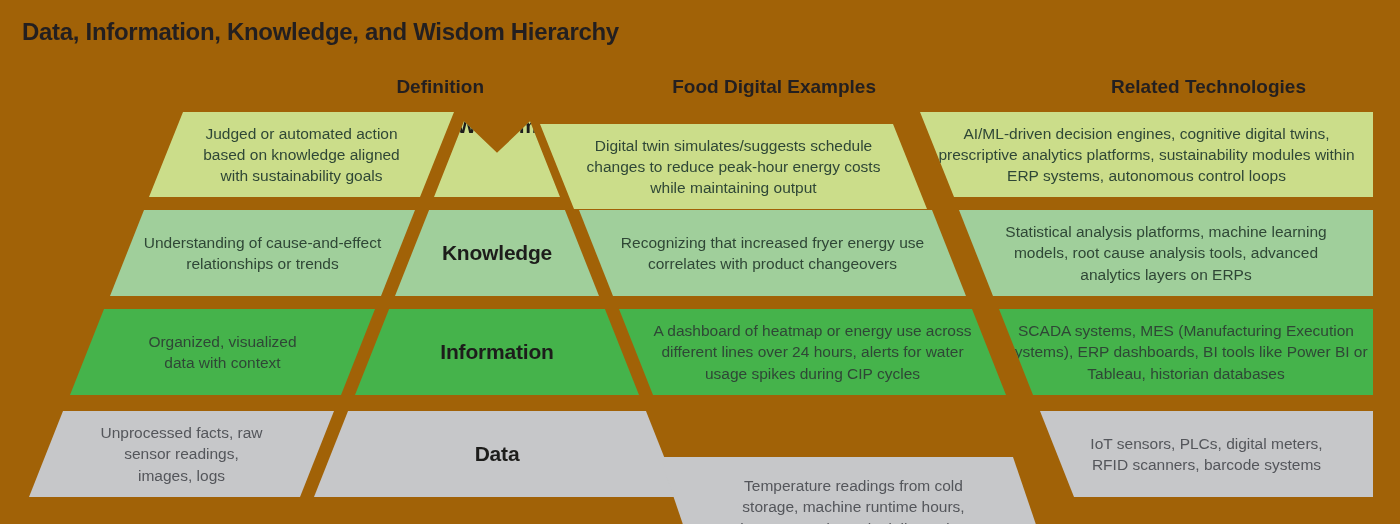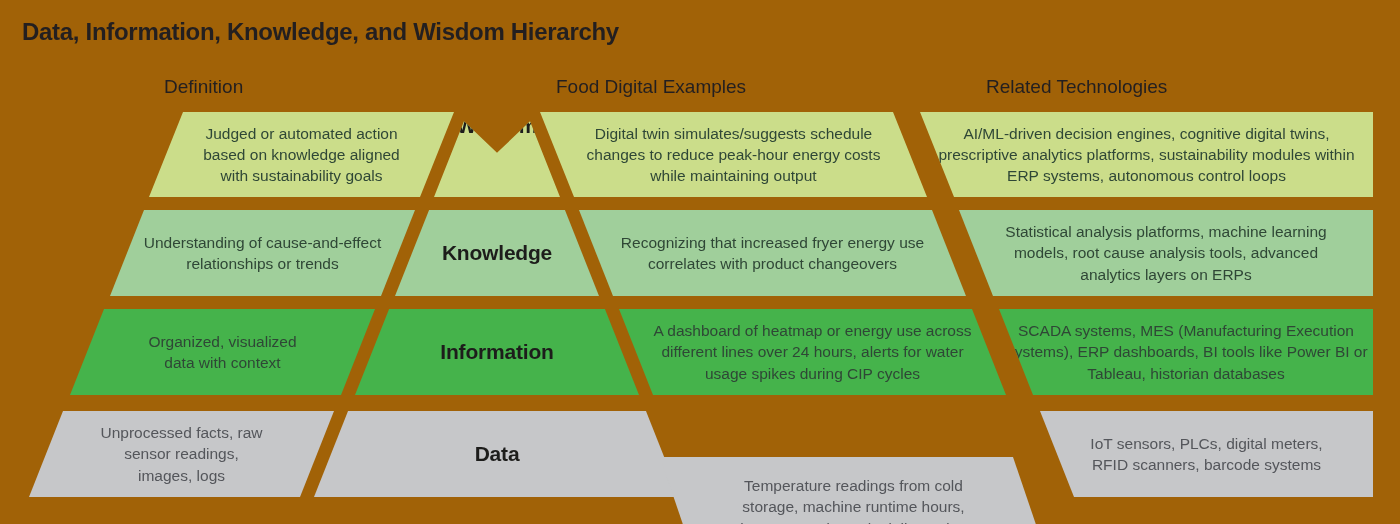--- a/index.html
+++ b/index.html
@@ -1,21 +1,21 @@
 <!DOCTYPE html>
 <html><head>
 <meta charset="utf-8">
 <style>
   html,body{margin:0;padding:0;background:#ffffff;}
   .stage{position:relative;width:1400px;height:524px;background:#a16207;overflow:hidden;
          font-family:"Liberation Sans", sans-serif;}
   .title{position:absolute;left:22px;top:18px;margin:0;font-size:24px;font-weight:900;
          letter-spacing:-0.3px;color:#231f20;}
-  .colhdr{position:absolute;top:76px;width:320px;text-align:left;font-size:19px;
-          font-weight:400;color:#231f20;}
+  .colhdr{position:absolute;top:76px;width:320px;text-align:right;font-size:19px;
+          font-weight:700;color:#231f20;}
   .hdr-def{left:164px;}
   .hdr-food{left:556px;}
   .hdr-tech{left:986px;}
 
   .box{position:absolute;display:flex;align-items:center;justify-content:center;
        text-align:center;font-size:15.5px;line-height:1.36;}
   .r1{background:#cbdd8a;}
   .r2{background:#a0cf9b;}
   .r3{background:#45b34b;}
   .r4{background:#c6c7c9;}
@@ -38,21 +38,21 @@
       clip-path:polygon(0 100%, 23.8% 11%, 50% 48%, 76.2% 11%, 100% 100%);
       align-items:flex-start;padding-bottom:5px;box-sizing:border-box;}
   .c2{left:395px;top:210px;width:204px;height:86px;
       clip-path:polygon(16.7% 0, 83.3% 0, 100% 100%, 0 100%);}
   .c3{left:355px;top:309px;width:284px;height:86px;
       clip-path:polygon(12% 0, 88% 0, 100% 100%, 0 100%);}
   .c4{left:314px;top:411px;width:366px;height:86px;
       clip-path:polygon(9.3% 0, 90.7% 0, 100% 100%, 0 100%);}
   .lvl{font-size:21px;font-weight:800;color:#1d1d1b;letter-spacing:-0.2px;}
 
-  .f1{left:540px;top:112px;width:387px;height:85px;}
+  .f1{left:540px;top:124px;width:387px;height:85px;}
   .f2{left:579px;top:210px;width:387px;height:86px;}
   .f3{left:619px;top:309px;width:387px;height:86px;}
   .f4{left:660px;top:411px;width:387px;height:100px;margin-top:46px;}
 
   .t1{left:920px; top:112px;width:453px;height:85px;}
   .t2{left:959px; top:210px;width:414px;height:86px;}
   .t3{left:999px; top:309px;width:374px;height:86px;}
   .t4{left:1040px;top:411px;width:333px;height:86px;}
 
   .txt{display:block;}

